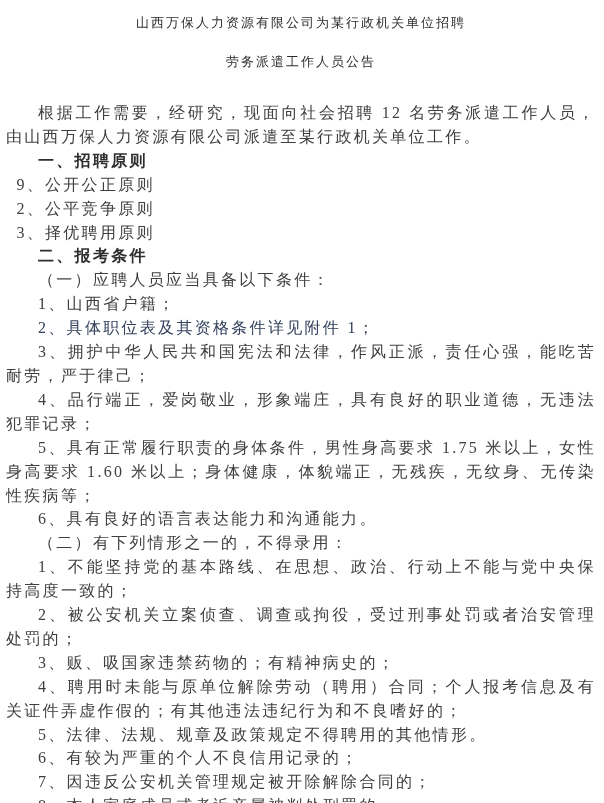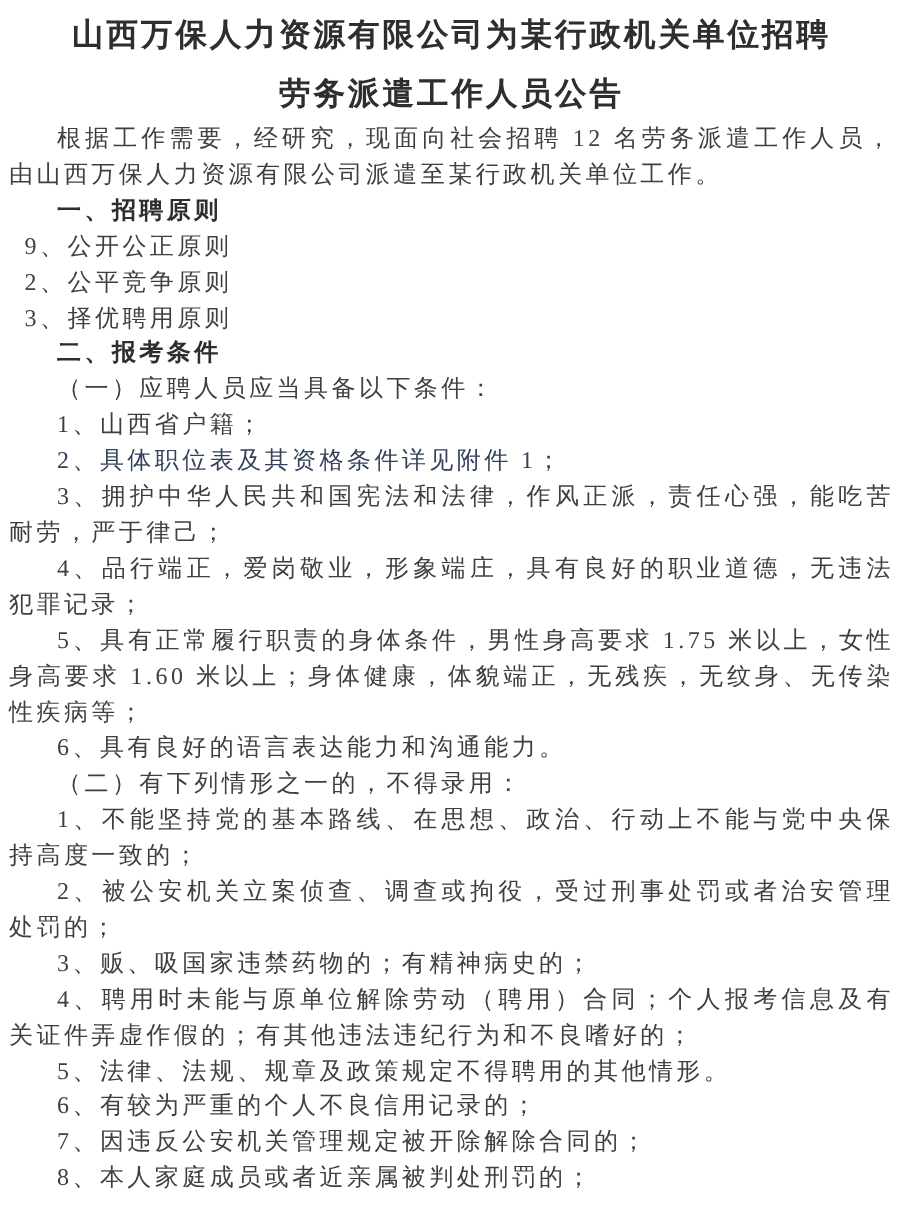--- a/index.html
+++ b/index.html
@@ -12,29 +12,29 @@
     height: 803px;
     overflow: hidden;
     font-family: "Liberation Serif", "DejaVu Serif", serif;
     color: var(--text, #3f3f3f);
   }
   .doc {
     padding: 4px 8px 0 6px;
   }
   .title {
     text-align: center;
-    font-weight: bold;
-    font-size: 21px;
+    font-weight: normal;
+    font-size: 13px;
     line-height: 26px;
     letter-spacing: 2px;
     color: var(--title, #2e2e2e);
     margin: 0;
   }
   .title1 { margin-top: 6px; }
-  .title2 { margin-top: 13px; margin-bottom: 6px; }
+  .title2 { margin-top: 13px; margin-bottom: 26px; }
   .doc p.line {
     margin: 0;
     font-size: 16px;
     line-height: 23.9px;
     letter-spacing: 2.3px;
     text-align: justify;
     text-justify: inter-ideograph;
   }
   .para { text-indent: 2em; }
   .heading {

